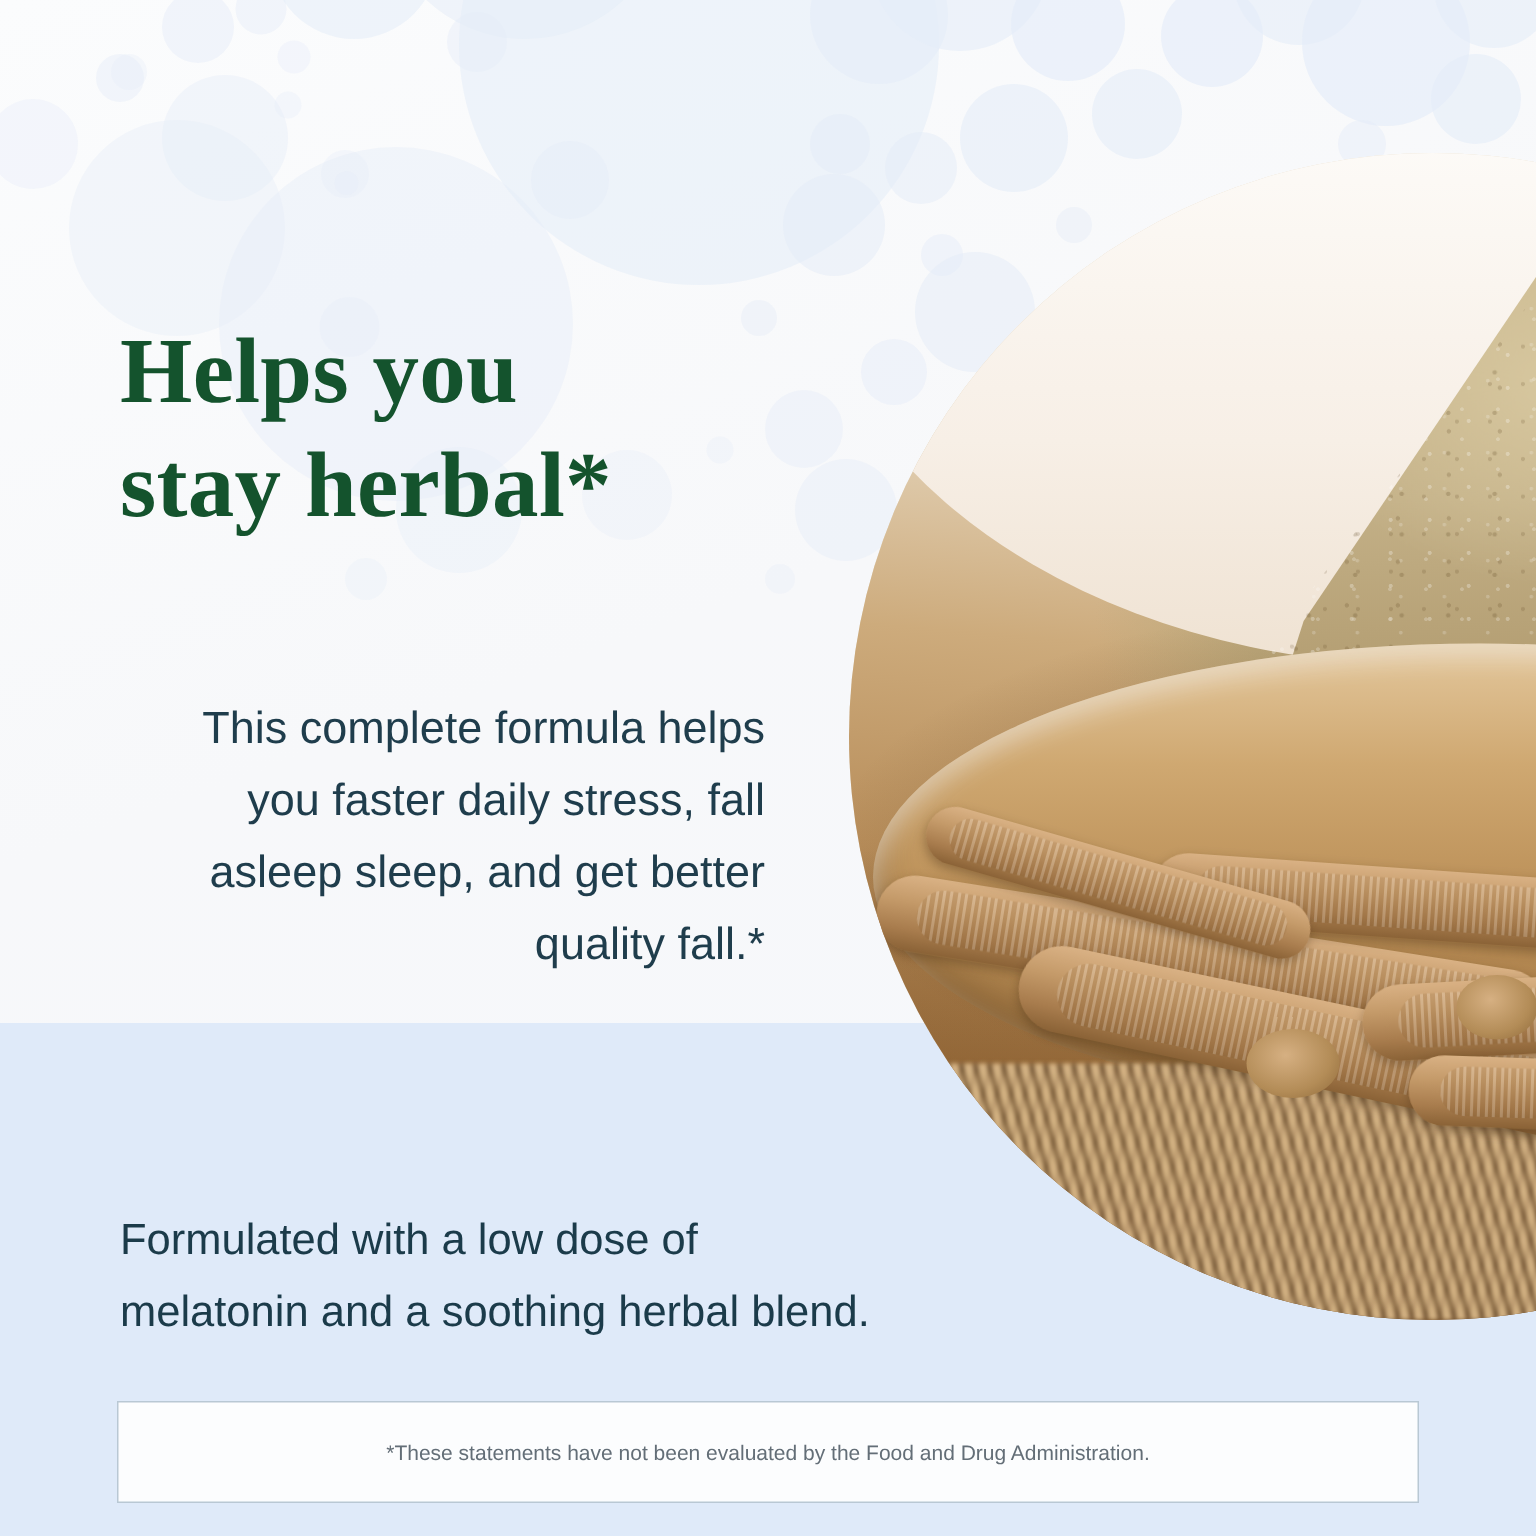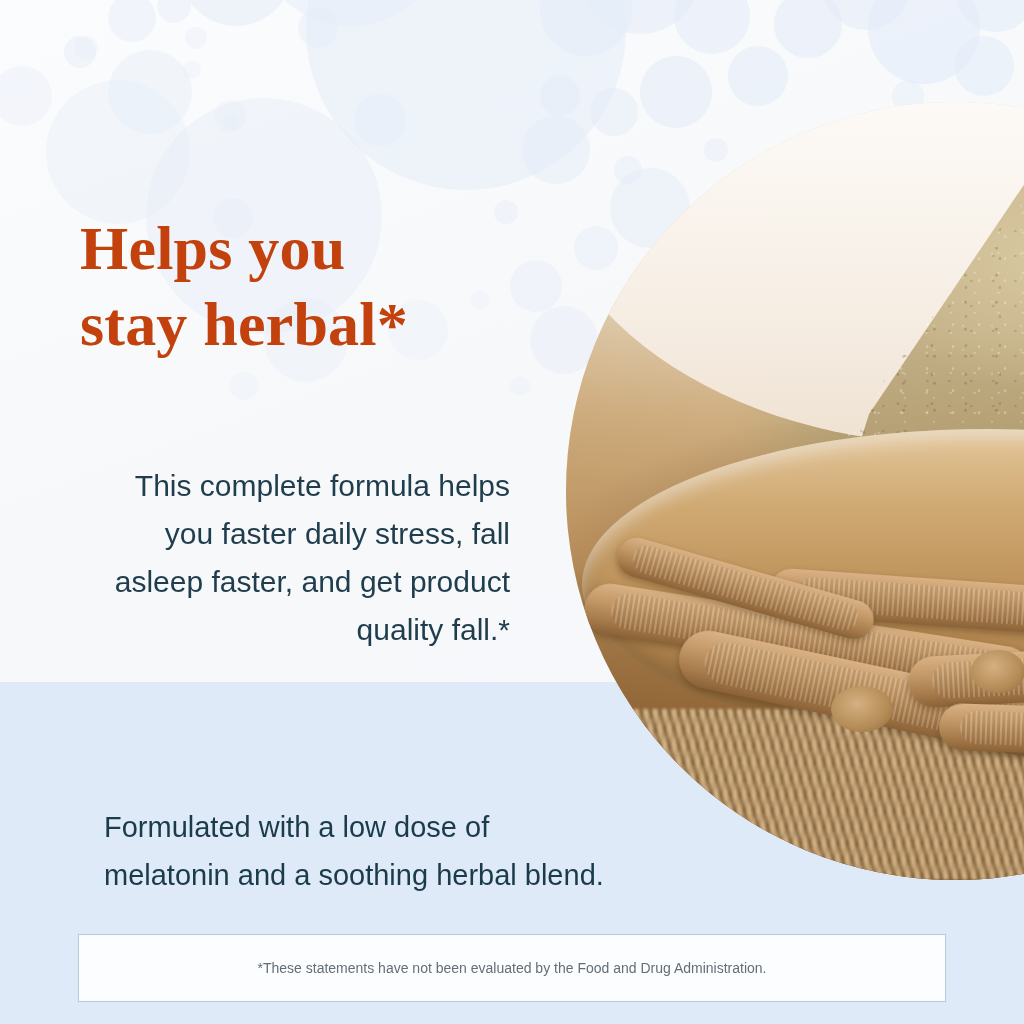--- a/index.html
+++ b/index.html
@@ -159,21 +159,21 @@
 
   
   .headline {
     position: absolute;
     left: 80px;
     top: 168px;
     width: 480px;
     font-family: "Liberation Serif", "DejaVu Serif", serif;
     font-size: 62px;
     line-height: 76px;
-    color: #c2410c;
+    color: #14532d;
     letter-spacing: .2px;
   }
   .headline .hl-line { display: block; white-space: pre; }
 
   .subcopy {
     position: absolute;
     left: 80px;
     top: 432px;
     width: 430px;
     font-size: 30px;
@@ -185,21 +185,21 @@
 
   .lower-copy {
     position: absolute;
     left: 80px;
     top: 774px;
     width: 600px;
     font-size: 29px;
     line-height: 48px;
     color: #1b3b4a;
   }
-  .lower-copy .lc-line { display: block; white-space: pre; margin-left: 24px; }
+  .lower-copy .lc-line { display: block; white-space: pre; }
 
   
   .disclaimer {
     position: absolute;
     left: 78px;
     top: 934px;
     width: 868px;
     height: 68px;
     box-sizing: border-box;
     border: 1px solid #b9c8d4;
@@ -297,21 +297,21 @@
   </div>
 
   <h1 class="headline">
     <span class="hl-line">Helps you</span>
     <span class="hl-line">stay herbal*</span>
   </h1>
 
   <p class="subcopy">
     <span class="sc-line">This complete formula helps</span>
     <span class="sc-line">you faster daily stress, fall</span>
-    <span class="sc-line">asleep faster, and get product</span>
+    <span class="sc-line">asleep sleep, and get better</span>
     <span class="sc-line">quality fall.*</span>
   </p>
 
   <p class="lower-copy">
     <span class="lc-line">Formulated with a low dose of</span>
     <span class="lc-line">melatonin and a soothing herbal blend.</span>
   </p>
 
   <div class="disclaimer">
     <span class="dc-line">*These statements have not been evaluated by the Food and Drug Administration.</span>

